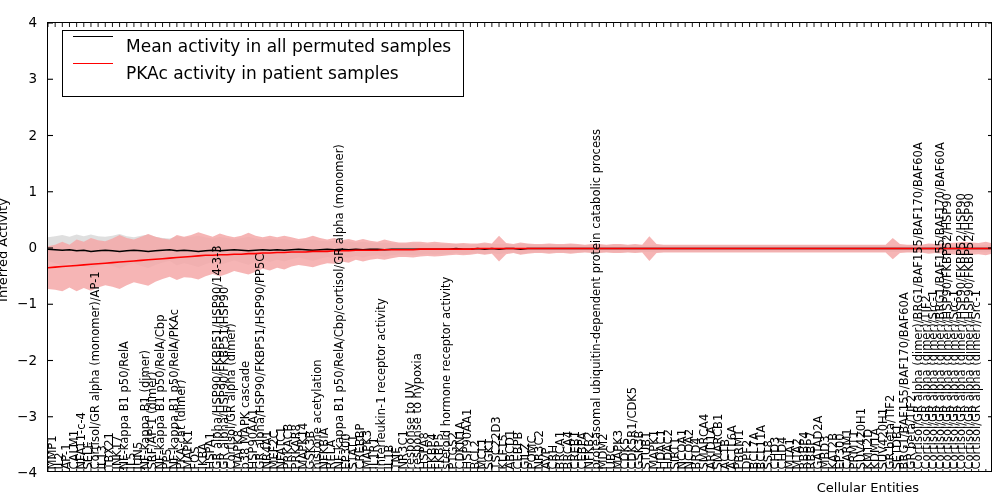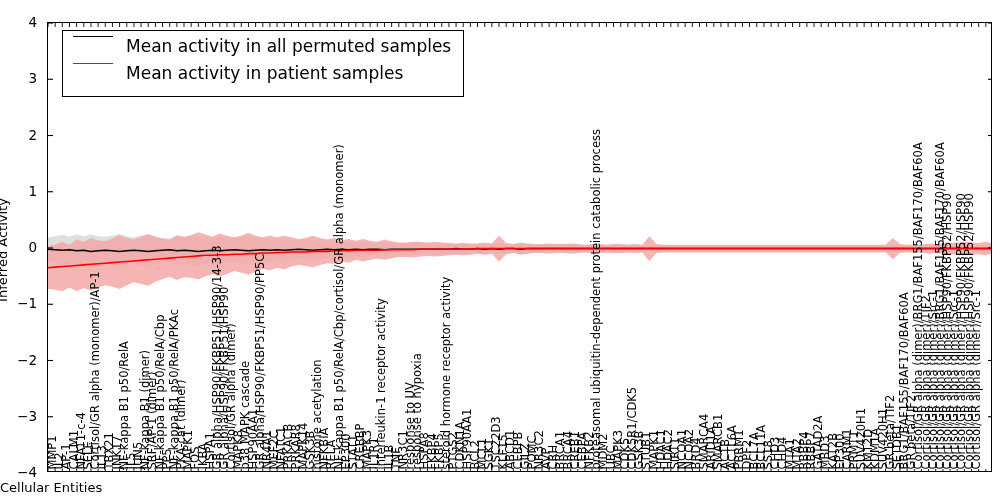--- a/index.html
+++ b/index.html
@@ -3,21 +3,21 @@
 <meta charset="utf-8">
 <style>
   html,body{margin:0;padding:0;background:#fff;}
   body{width:1000px;height:500px;overflow:hidden;
        font-family:"DejaVu Sans","Liberation Sans",sans-serif;color:#000;}
   #fig{position:relative;width:1000px;height:500px;}
   #title{position:absolute;left:0;top:0;width:1000px;text-align:center;
          font-size:15.5px;color:#000;letter-spacing:.1px;}
   #ylabel{position:absolute;left:2px;top:250px;transform:translate(-50%,-50%) rotate(-90deg);
           transform-origin:center center;font-size:13px;white-space:nowrap;}
-  #xlabel{position:absolute;left:0;top:480px;width:919px;text-align:left;font-size:13px;}
+  #xlabel{position:absolute;left:0;top:480px;width:919px;text-align:right;font-size:13px;}
   #plotwrap{position:absolute;left:47px;top:22px;width:945px;height:450px;}
   #axes{position:absolute;inset:0;border:1.1px solid #000;box-sizing:border-box;
         overflow:hidden;background:#fff;}
   #svgplot{position:absolute;left:0;top:0;}
   #ytickcol{position:absolute;left:0;top:22px;width:45px;height:450px;}
   .ylab{position:absolute;right:8px;transform:translateY(-50%);font-size:13.5px;}
   #legend{position:absolute;left:62px;top:30px;border:1.2px solid #000;background:#fff;
           padding:5px 12px 6px 10px;z-index:7;}
   .lgrow{display:flex;align-items:flex-start;height:27px;}
   .lgline{width:40px;height:0;border-top:1.4px solid #000;margin-right:13px;}
@@ -488,18 +488,18 @@
       <div class="xl" style="left: 934.682px;">Cortisol/GR alpha (dimer)/Src-1</div>
     </div>
 
   <div id="legend">
     <div class="lgrow">
       <span class="lgline"></span>
       <span class="lgtxt">Mean activity in all permuted samples</span>
     </div>
     <div class="lgrow">
       <span class="lgline red"></span>
-      <span class="lgtxt">Mean activity in patient samples</span>
+      <span class="lgtxt">PKAc activity in patient samples</span>
     </div>
   </div>
 
   <div id="xlabel">Cellular Entities</div>
 </div>
 
 </body></html>

